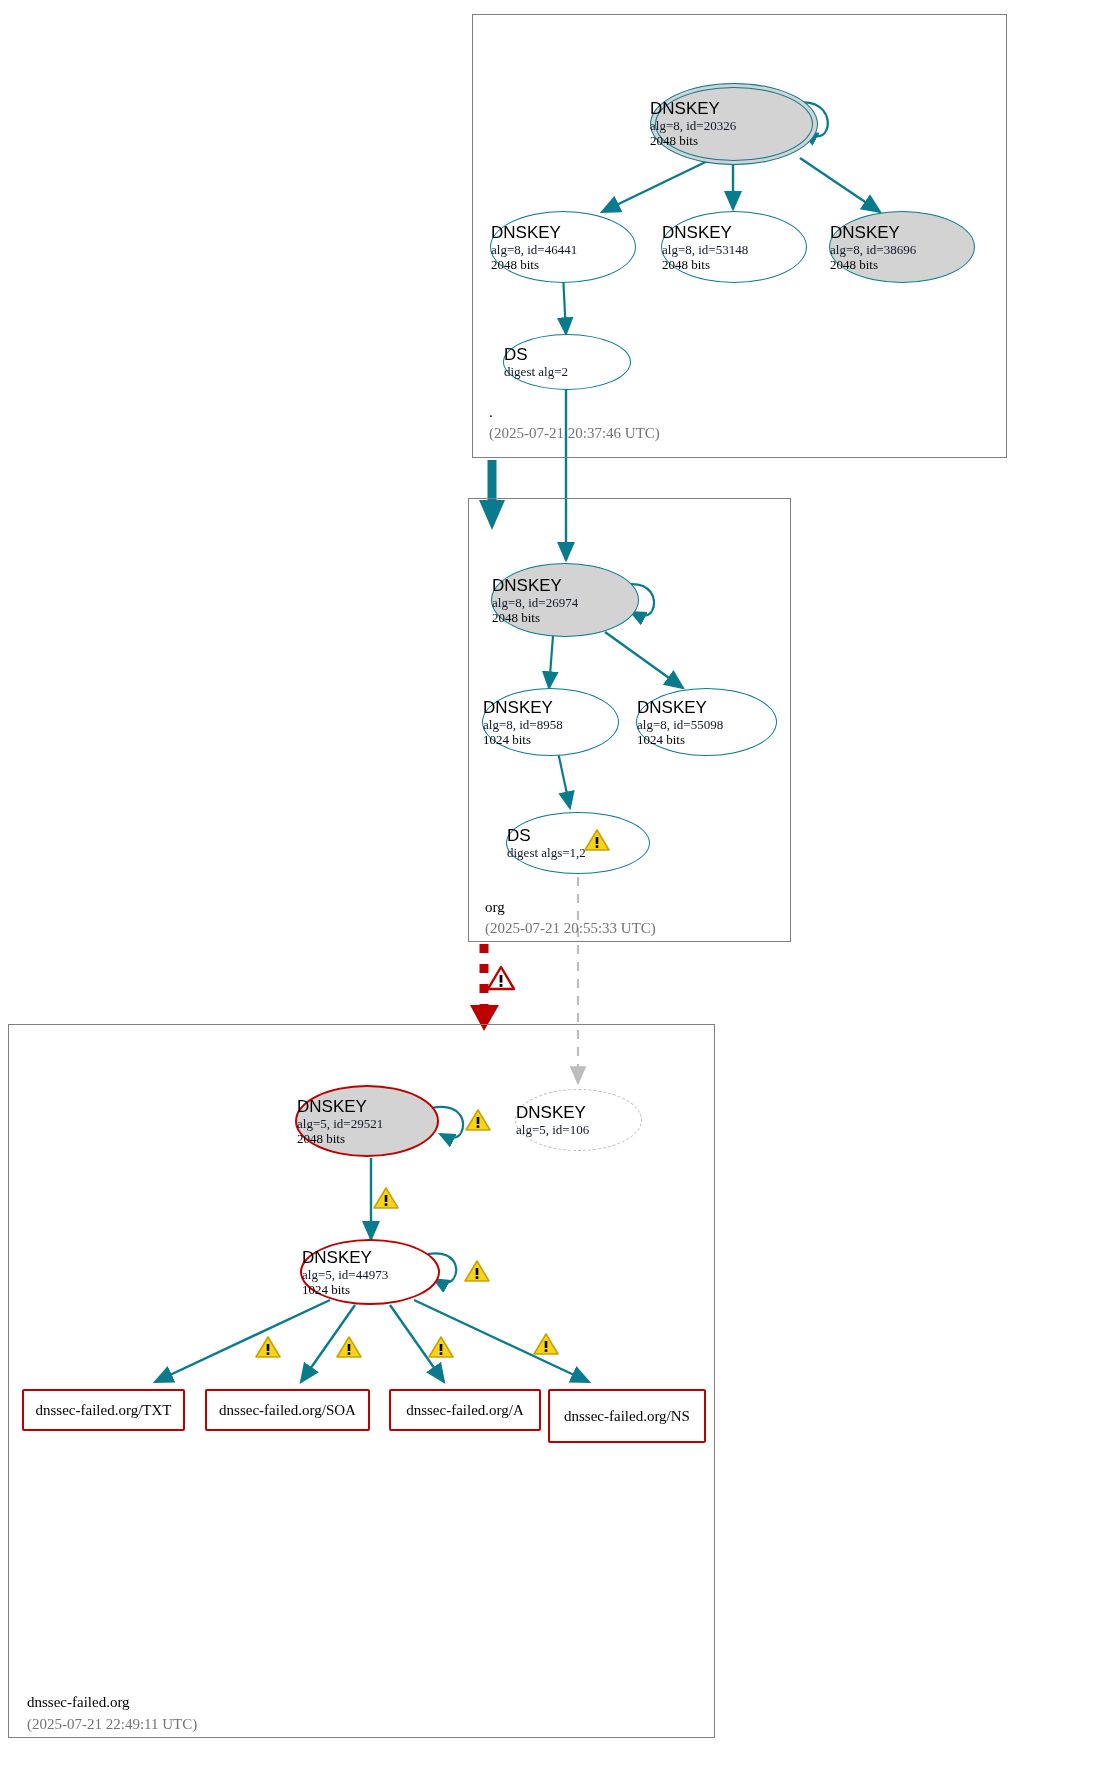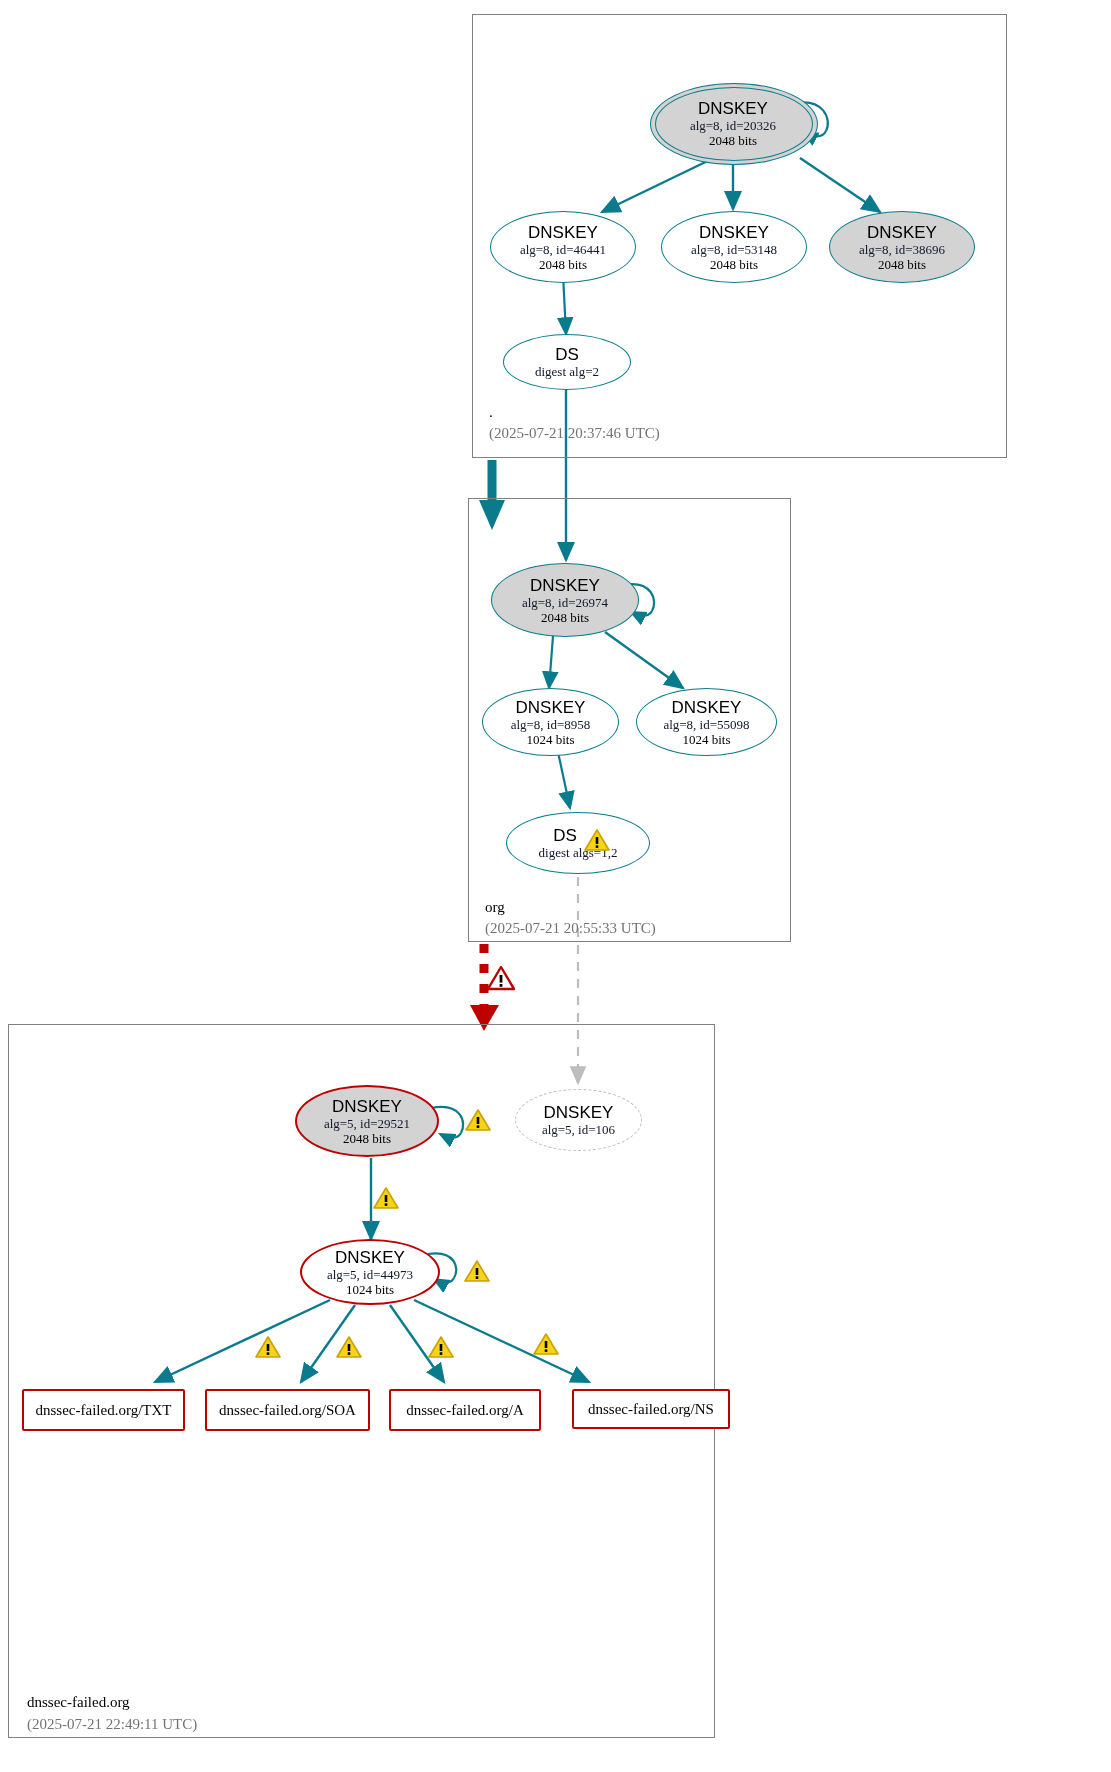--- a/index.html
+++ b/index.html
@@ -4,21 +4,21 @@
 <style>
   html,body{margin:0;padding:0;background:#ffffff;}
   body{font-family:"Liberation Sans", sans-serif;}
   #canvas{position:relative;width:1111px;height:1772px;overflow:hidden;background:#fff;}
   svg#graph{position:absolute;left:0;top:0;width:1111px;height:1772px;}
 
   .zone-box{position:absolute;border:1px solid #808080;background:transparent;box-sizing:border-box;}
   .zone-label{position:absolute;font-family:"Liberation Serif", serif;font-size:15px;color:#000;white-space:nowrap;}
   .zone-time{position:absolute;font-family:"Liberation Serif", serif;font-size:15px;color:#737373;white-space:nowrap;}
 
-  .node{position:absolute;display:flex;flex-direction:column;align-items:center;justify-content:center;
+  .node{position:absolute;display:flex;flex-direction:column;align-items:flex-start;justify-content:center;
         text-align:center;box-sizing:border-box;}
   .ell{border-radius:50%;}
   .node .t1{font-family:"Liberation Sans", sans-serif;font-size:17px;color:#000;line-height:19px;}
   .node .t2{font-family:"Liberation Serif", serif;font-size:13px;color:#0f172a;line-height:15px;white-space:nowrap;}
   .node .t3{font-family:"Liberation Serif", serif;font-size:13px;color:#000;line-height:15px;white-space:nowrap;}
 
   
   .e-teal{border:1.6px solid #0a7b8c;background:#ffffff;}
   .e-teal-gray{border:1.6px solid #0a7b8c;background:#d3d3d3;}
   .e-red-gray{border:2px solid #bd0000;background:#d3d3d3;}
@@ -265,17 +265,17 @@
 
   <div class="rrset" style="left:22px;top:1389px;width:163px;height:42px;">
     <span>dnssec-failed.org/TXT</span>
   </div>
   <div class="rrset" style="left:205px;top:1389px;width:165px;height:42px;">
     <span>dnssec-failed.org/SOA</span>
   </div>
   <div class="rrset" style="left:389px;top:1389px;width:152px;height:42px;">
     <span>dnssec-failed.org/A</span>
   </div>
-  <div class="rrset" style="left:572px;top:1389px;width:158px;height:40px;">
+  <div class="rrset" style="left:548px;top:1389px;width:158px;height:54px;">
     <span>dnssec-failed.org/NS</span>
   </div>
 
 </div>
 
 </body></html>

